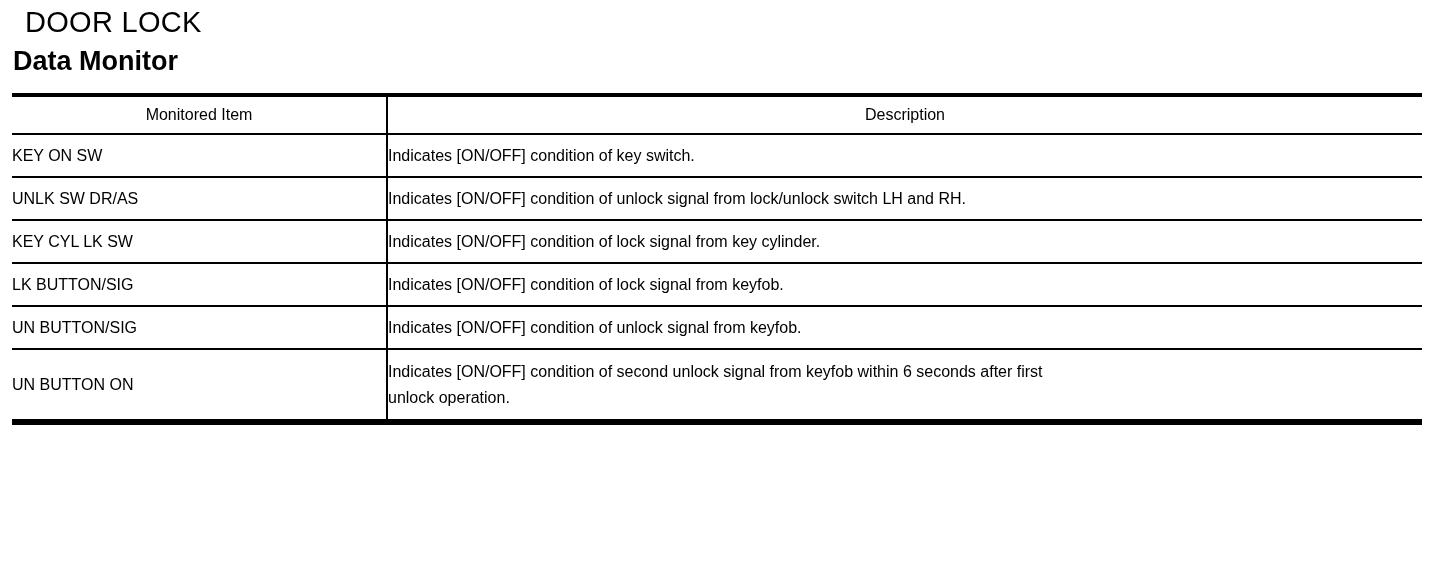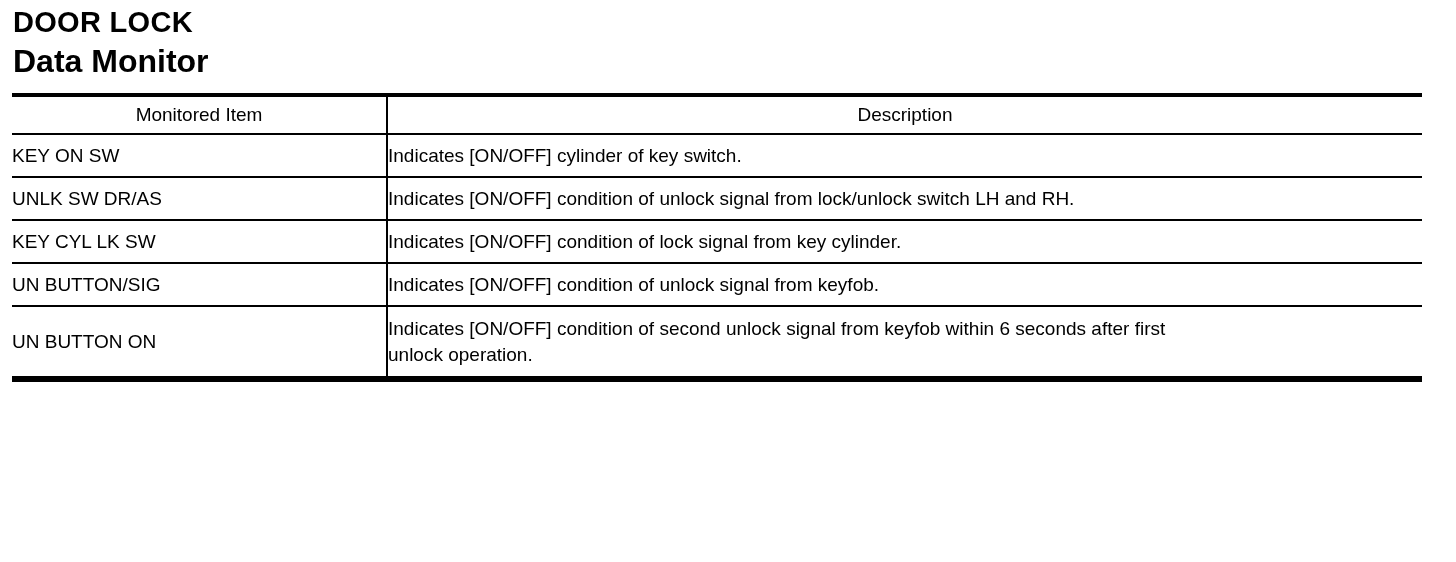--- a/index.html
+++ b/index.html
@@ -9,43 +9,43 @@
   }
   body {
     width: 1456px;
     height: 562px;
     color: #000000;
     font-family: "Liberation Sans", sans-serif;
     overflow: hidden;
   }
   .title {
     font-size: 29px;
-    font-weight: bold;
+    font-weight: normal;
     line-height: 36px;
-    margin: 4px 0 0 13px;
+    margin: 4px 0 0 25px;
     letter-spacing: 0.3px;
   }
   .subtitle {
-    font-size: 32px;
+    font-size: 27px;
     font-weight: bold;
     line-height: 34px;
     margin: 4px 0 15px 13px;
   }
   table.data-monitor {
     border-collapse: collapse;
     table-layout: fixed;
     margin-left: 12px;
     width: 1410px;
     border-top: 4px solid #000;
     border-bottom: 6px solid #000;
   }
   table.data-monitor th,
   table.data-monitor td {
     border-bottom: 2px solid #000;
-    font-size: 19px;
+    font-size: 16px;
     font-weight: normal;
     padding: 0;
   }
   table.data-monitor th {
     height: 36px;
     text-align: center;
     vertical-align: middle;
   }
   table.data-monitor td {
     height: 41px;
@@ -80,29 +80,33 @@
   </colgroup>
   <thead>
     <tr>
       <th class="col-divider">Monitored Item</th>
       <th>Description</th>
     </tr>
   </thead>
   <tbody>
     <tr>
       <td class="item col-divider">KEY ON SW</td>
-      <td class="desc">Indicates [ON/OFF] cylinder of key switch.</td>
+      <td class="desc">Indicates [ON/OFF] condition of key switch.</td>
     </tr>
     <tr>
       <td class="item col-divider">UNLK SW DR/AS</td>
       <td class="desc">Indicates [ON/OFF] condition of unlock signal from lock/unlock switch LH and RH.</td>
     </tr>
     <tr>
       <td class="item col-divider">KEY CYL LK SW</td>
       <td class="desc">Indicates [ON/OFF] condition of lock signal from key cylinder.</td>
+    </tr>
+    <tr>
+      <td class="item col-divider">LK BUTTON/SIG</td>
+      <td class="desc">Indicates [ON/OFF] condition of lock signal from keyfob.</td>
     </tr>
     <tr>
       <td class="item col-divider">UN BUTTON/SIG</td>
       <td class="desc">Indicates [ON/OFF] condition of unlock signal from keyfob.</td>
     </tr>
     <tr class="tall">
       <td class="item col-divider">UN BUTTON ON</td>
       <td class="desc">Indicates [ON/OFF] condition of second unlock signal from keyfob within 6 seconds after first
 unlock operation.</td>
     </tr>

